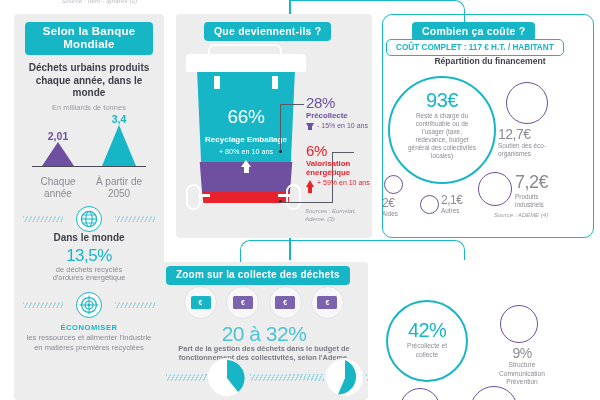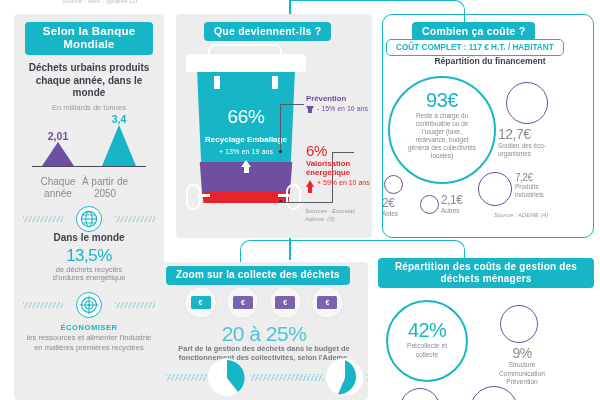--- a/index.html
+++ b/index.html
@@ -197,21 +197,21 @@
       <div class="bar-wrap" style="left:16px;width:56px;">
         <div class="barlabel purple">2,01</div>
         <div class="tri" style="border-left:16px solid transparent;border-right:16px solid transparent;border-bottom:24px solid #6E4FA0;"></div>
       </div>
       <div class="bar-wrap" style="left:76px;width:58px;">
         <div class="barlabel teal">3,4</div>
         <div class="tri" style="border-left:17px solid transparent;border-right:17px solid transparent;border-bottom:41px solid #17B6C6;"></div>
       </div>
 
       <div class="barcap" style="position:absolute;left:16px;bottom:-20px;width:56px;">Chaque année</div>
-      <div class="barcap" style="position:absolute;left:62px;bottom:-20px;width:58px;">À partir de 2050</div>
+      <div class="barcap" style="position:absolute;left:76px;bottom:-20px;width:58px;">À partir de 2050</div>
     </div>
 
     <div class="divider" style="margin-top:24px;">
       <div class="hatch l"></div>
       <div class="hatch r"></div>
       <div class="circ-icon">
         <svg width="22" height="22" viewBox="0 0 22 22" style="display:block;margin:1px;">
           <circle cx="11" cy="11" r="7.6" fill="none" stroke="#17B6C6" stroke-width="1.3"></circle>
           <ellipse cx="11" cy="11" rx="3.2" ry="7.6" fill="none" stroke="#17B6C6" stroke-width="1.1"></ellipse>
           <line x1="3.4" y1="11" x2="18.6" y2="11" stroke="#17B6C6" stroke-width="1.1"></line>
@@ -261,36 +261,37 @@
     <div class="slot" style="left:28px;"></div>
     <div class="slot" style="left:86px;"></div>
     <div class="wheel" style="left:0px;"></div>
     <div class="wheel" style="left:100px;"></div>
     <div class="axle" style="left:12px;"></div>
     <div class="axle" style="left:92px;"></div>
 
     <div class="bin-main">
       <div class="bin-66">66%</div>
       <div class="bin-lbl">Recyclage Emballage</div>
-      <div class="bin-sm">+ 13% en 19 ans</div>
+      <div class="bin-sm">+ 80% en 10 ans</div>
       <div class="uparrow"></div>
     </div>
   </div>
 
   <div class="leader" style="left:280px;top:104px;width:24px;"></div>
   <div class="leader-v" style="left:280px;top:104px;height:48px;"></div>
   <div class="dot" style="left:279px;top:150px;"></div>
 
   <div class="leader" style="left:332px;top:152px;width:22px;"></div>
   <div class="leader-v" style="left:332px;top:152px;height:50px;"></div>
   <div class="dot" style="left:279px;top:200px;"></div>
   <div class="leader" style="left:280px;top:202px;width:53px;"></div>
 
   <div class="callout" style="left:306px;top:94px;width:62px;">
-    <div class="co-lbl purple">Prévention</div>
+    <div class="co-num purple">28%</div>
+    <div class="co-lbl purple">Précollecte</div>
     <div class="co-row">
       <div class="arrow-dn"></div>
       <div class="co-txt purple">- 15% en 10 ans</div>
     </div>
   </div>
 
   <div class="callout" style="left:306px;top:142px;width:64px;">
     <div class="co-num red">6%</div>
     <div class="co-lbl red">Valorisation énergétique</div>
     <div class="co-row">
@@ -314,21 +315,21 @@
   </div>
 
   <div class="bubble b-purp" style="left:506px;top:82px;width:42px;height:42px;"></div>
   <div style="position:absolute;left:498px;top:126px;width:64px;">
     <div class="bub-num grey" style="font-size:14px;">12,7€</div>
     <div class="bub-cap">Soutien des éco-organismes</div>
   </div>
 
   <div class="bubble b-purp" style="left:478px;top:172px;width:34px;height:34px;"></div>
   <div style="position:absolute;left:515px;top:172px;width:48px;">
-    <div class="bub-num grey" style="font-size:10px;">7,2€</div>
+    <div class="bub-num grey" style="font-size:18px;">7,2€</div>
     <div class="bub-cap">Produits industriels</div>
   </div>
 
   <div class="bubble b-purp" style="left:384px;top:175px;width:19px;height:19px;"></div>
   <div style="position:absolute;left:382px;top:196px;width:30px;">
     <div class="bub-num grey" style="font-size:12px;">2€</div>
     <div class="bub-cap">Aides</div>
   </div>
 
   <div class="bubble b-purp" style="left:420px;top:195px;width:19px;height:19px;"></div>
@@ -350,41 +351,40 @@
         <div class="note" style="background:#7B63AE;"></div>
       </div>
     <div class="coin">
         <div class="note" style="background:#7B63AE;"></div>
       </div>
     <div class="coin">
         <div class="note" style="background:#7B63AE;"></div>
       </div>
   </div>
 
-  <div class="z-num">20 à 25%</div>
+  <div class="z-num">20 à 32%</div>
   <div class="z-cap">Part de la gestion des déchets dans le budget de fonctionnement des collectivités, selon l'Ademe.</div>
 
   <div class="hatchbar" style="left:166px;top:374px;width:42px;"></div>
   <div class="hatchbar" style="left:250px;top:374px;width:74px;"></div>
   <div class="hatchbar" style="left:366px;top:374px;width:2px;"></div>
 
   <div class="pie" style="left:207px;top:358px;">
     <svg width="38" height="38" viewBox="0 0 38 38" style="display:block;">
       <circle cx="19" cy="19" r="18" fill="#fff"></circle>
       <path d="M19 19 L19 1 A18 18 0 0 1 30 33 Z" fill="#17B6C6"></path>
     </svg>
   </div>
   <div class="pie" style="left:325px;top:358px;">
     <svg width="38" height="38" viewBox="0 0 38 38" style="display:block;">
       <circle cx="19" cy="19" r="18" fill="#fff"></circle>
       <path d="M19 19 L19 1 A18 18 0 0 1 12 35.6 Z" fill="#17B6C6"></path>
     </svg>
   </div>
 
-  <div class="badge" id="repbadge">Répartition des coûts de gestion des déchets ménagers</div>
 
   <div class="bubble b-teal" style="left:386px;top:300px;width:82px;height:82px;">
     <div style="text-align:center;padding-top:17px;">
       <div class="rep-bub-num teal">42%</div>
       <div class="rep-cap" style="padding:0 14px;">Précollecte et collecte</div>
     </div>
   </div>
 
   <div class="bubble b-purp" style="left:500px;top:305px;width:38px;height:38px;"></div>
   <div style="position:absolute;left:492px;top:345px;width:60px;text-align:center;">

